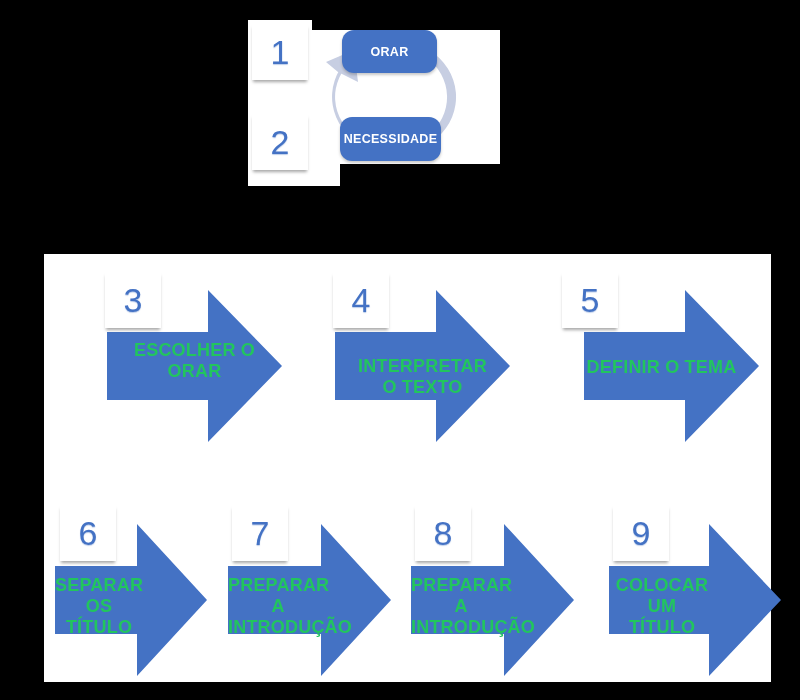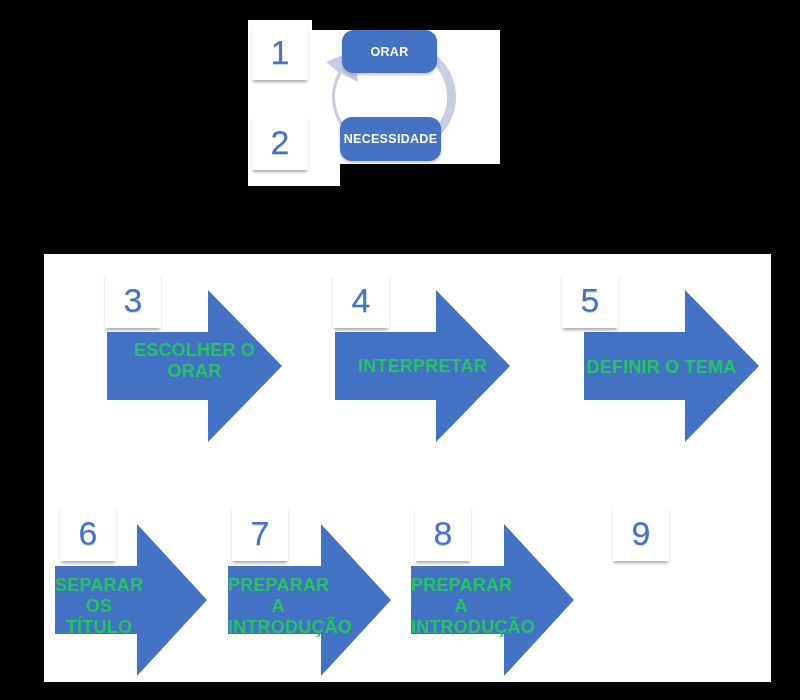--- a/index.html
+++ b/index.html
@@ -160,20 +160,21 @@
 
   <div class="numcard" style="left:333px; top:272px;">
     <span>4</span>
   </div>
   <div class="arrow" style="left:335px; top:290px;">
     <svg width="175" height="152" viewBox="0 0 175 152">
       <polygon points="0,42 101,42 101,0 175,76 101,152 101,110 0,110" fill="#4472C4"></polygon>
     </svg>
     <div class="arrow-label" style="top:66px;text-align:center;">
       <div>INTERPRETAR</div>
+      <div>O TEXTO</div>
     </div>
   </div>
 
   <div class="numcard" style="left:562px; top:272px;">
     <span>5</span>
   </div>
   <div class="arrow" style="left:564px; top:290px;padding-left:20px;">
     <svg width="175" height="152" viewBox="0 0 175 152">
       <polygon points="0,42 101,42 101,0 175,76 101,152 101,110 0,110" fill="#4472C4"></polygon>
     </svg>
@@ -218,14 +219,23 @@
     </svg>
     <div class="arrow-label" style="top:51px; width:100px;">
       <div>PREPARAR A</div>
       <div>INTRODUÇÃO</div>
     </div>
   </div>
 
   <div class="numcard" style="left:613px; top:505px;">
     <span>9</span>
   </div>
+  <div class="arrow" style="left:609px; top:524px;">
+    <svg width="172" height="152" viewBox="0 0 172 152">
+      <polygon points="0,42 100,42 100,0 172,76 100,152 100,110 0,110" fill="#4472C4"></polygon>
+    </svg>
+    <div class="arrow-label" style="top:51px; width:106px;">
+      <div>COLOCAR UM</div>
+      <div>TÍTULO</div>
+    </div>
+  </div>
 
 </div>
 
 </body></html>

